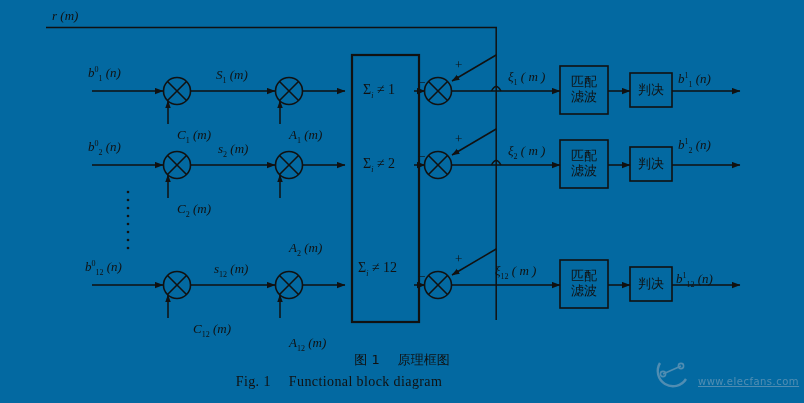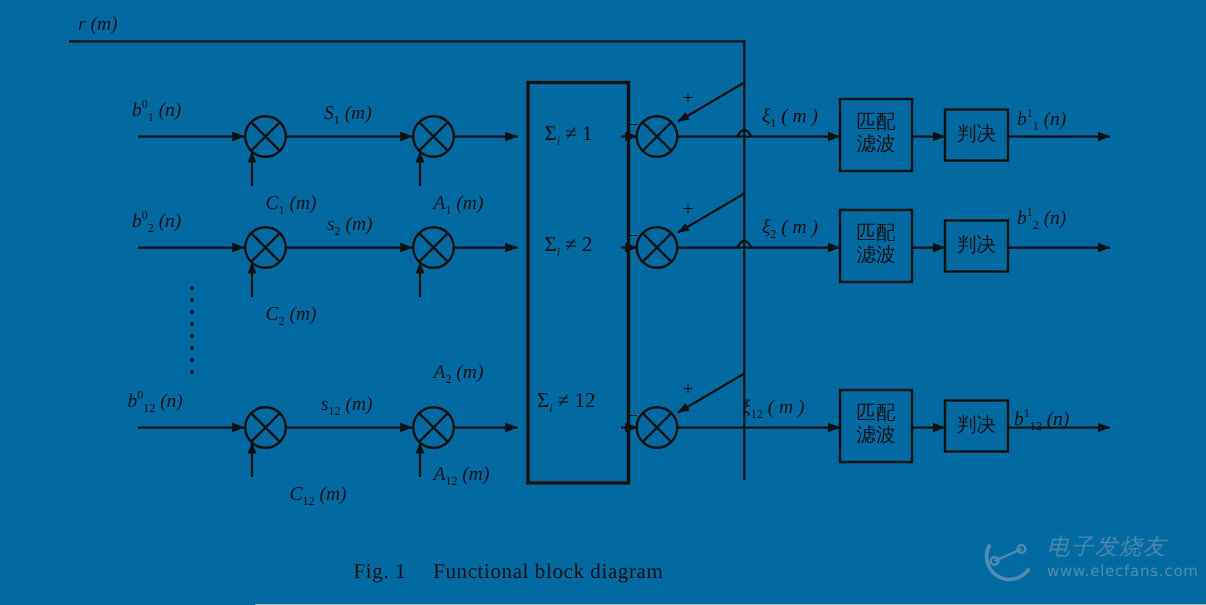--- a/index.html
+++ b/index.html
@@ -112,20 +112,21 @@
     letter-spacing: 1px;
   }
   .wm-url {
     position: absolute;
     left: 44px;
     top: 27px;
     font-family: "DejaVu Sans", "Liberation Sans", sans-serif;
     font-size: 10px;
     color: #c3c3cc;
     letter-spacing: 0.5px;
+    text-decoration: underline;
   }
 </style>
 </head>
 <body>
 
 <div id="page">
 
   <svg id="diagram-svg" viewBox="0 0 804 403">
     <defs>
       <marker id="arrow" markerWidth="9" markerHeight="9" refX="8.2" refY="3.2" orient="auto" markerUnits="userSpaceOnUse">
@@ -318,21 +319,21 @@
 
   <div class="lbl" style="left:85px; top:260px;">
     <span>b</span><span class="up">0</span><span class="dn">12</span> <span>(n)</span>
   </div>
   <div class="lbl" style="left:177px; top:322px;margin-left:16px;">
     <span>C</span><span class="dn">12</span> <span>(m)</span>
   </div>
   <div class="lbl" style="left:214px; top:262px;">
     <span>s</span><span class="dn">12</span> <span>(m)</span>
   </div>
-  <div class="lbl" style="left:289px; top:309px;">
+  <div class="lbl" style="left:289px; top:336px;">
     <span>A</span><span class="dn">12</span> <span>(m)</span>
   </div>
   <div class="sign" style="left:418px; top:270px;">−</div>
   <div class="sign" style="left:455px; top:252px;">+</div>
   <div class="lbl" style="left:495px; top:264px;">
     <span>ξ</span><span class="dn">12</span> <span class="rm">( m )</span>
   </div>
   <div class="cjk" style="left:562px; top:268px; width:44px;">匹配<br>滤波</div>
   <div class="cjk" style="left:631px; top:276px; width:40px;">判决</div>
   <div class="lbl" style="left:676px; top:272px;">
@@ -342,28 +343,30 @@
   <div class="sumlbl" style="left:363px; top:83px;">
     <span class="sig">Σ</span><span class="sub">i</span> <span>≠</span> <span>1</span>
   </div>
   <div class="sumlbl" style="left:363px; top:157px;">
     <span class="sig">Σ</span><span class="sub">i</span> <span>≠</span> <span>2</span>
   </div>
   <div class="sumlbl" style="left:358px; top:261px;">
     <span class="sig">Σ</span><span class="sub">i</span> <span>≠</span> <span>12</span>
   </div>
 
+  <div class="caption" style="left:0; top:352px;">
+    <span class="cap-num">图 1</span><span class="cap-gap"></span><span>原理框图</span>
+  </div>
   <div class="caption-en" style="left:0; top:374px;">
     <span>Fig. 1</span><span class="cap-gap"></span><span>Functional block diagram</span>
   </div>
 
   <div id="watermark">
     <svg width="44" height="44" viewBox="0 0 44 44">
       <path d="M6,14 a15,15 0 1 0 26,16" stroke="#c3c3cc" stroke-width="2.4" fill="none"></path>
       <line x1="9" y1="25" x2="27" y2="17" stroke="#c3c3cc" stroke-width="1.6"></line>
       <circle cx="9" cy="25" r="2.6" stroke="#c3c3cc" stroke-width="1.6" fill="none"></circle>
       <circle cx="27" cy="17" r="2.6" stroke="#c3c3cc" stroke-width="1.6" fill="none"></circle>
     </svg>
-    <div class="wm-text">电子发烧友</div>
     <div class="wm-url">www.elecfans.com</div>
   </div>
 
 </div>
 
 </body></html>

